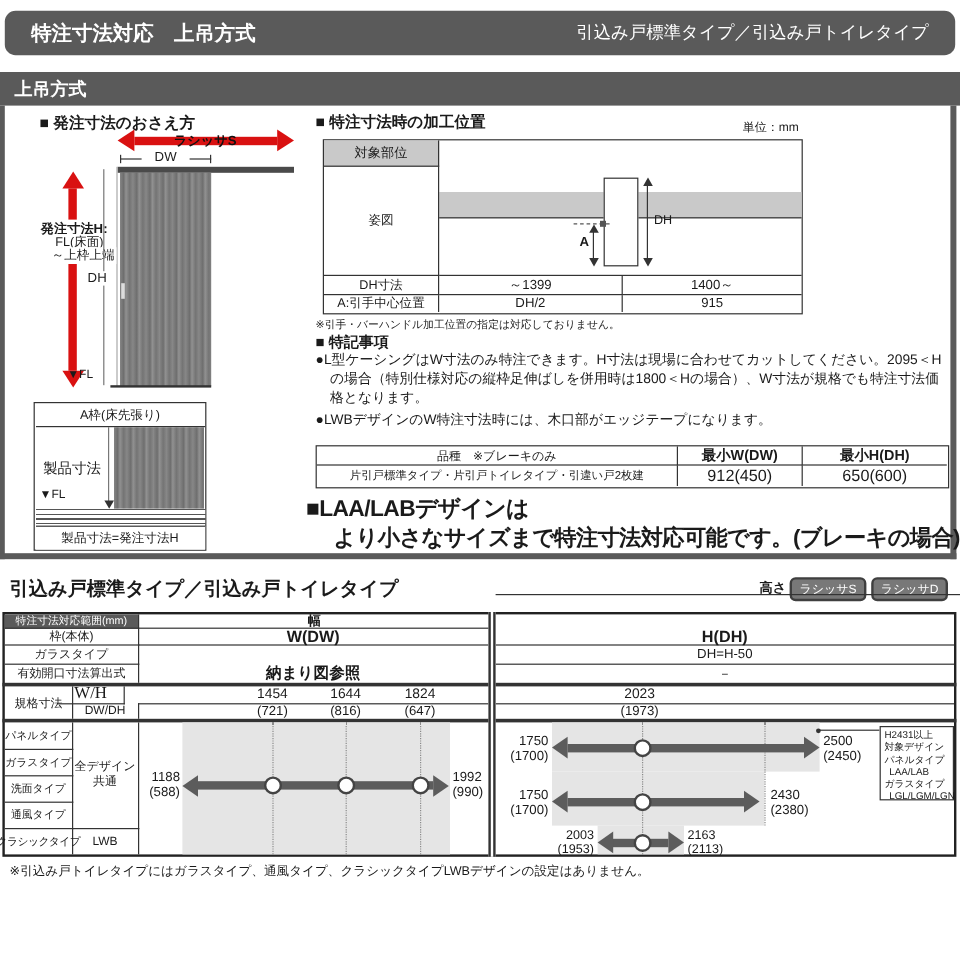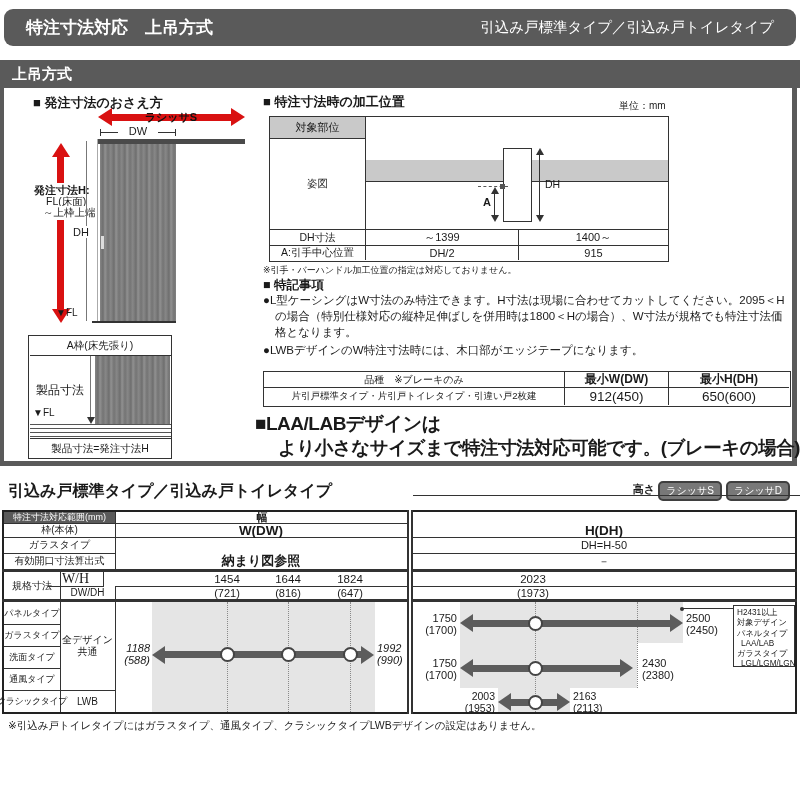--- a/index.html
+++ b/index.html
@@ -177,21 +177,21 @@
   <div class="abs c bR bB nw" style="left:4px;top:624px;width:56px;height:22px;font-size:9px;">ガラスタイプ</div>
   <div class="abs c bR bB nw" style="left:4px;top:646px;width:56px;height:22px;font-size:9px;">洗面タイプ</div>
   <div class="abs c bR bB nw" style="left:4px;top:668px;width:56px;height:22px;font-size:9px;">通風タイプ</div>
   <div class="abs c bR nw" style="left:4px;top:690px;width:56px;height:22px;font-size:9px;letter-spacing:-0.5px;">クラシックタイプ</div>
   <div class="abs c bR bB" style="left:60px;top:602px;width:55px;height:88px;font-size:10px;flex-direction:column;line-height:1.2;">
     <span>全デザイン</span>
     <span>共通</span>
   </div>
   <div class="abs c bR nw" style="left:60px;top:690px;width:55px;height:22px;font-size:10px;">LWB</div>
 
-  <div class="abs" style="left:115px;top:602px;width:292px;height:110px;font-style:italic;">
+  <div class="abs" style="left:115px;top:602px;width:292px;height:110px;">
     <div class="abs band" style="left:37px;top:0;width:223px;height:110px;"></div>
     <div class="abs dotted" style="left:112px;top:0;height:110px;"></div>
     <div class="abs dotted" style="left:173px;top:0;height:110px;"></div>
     <div class="abs dotted" style="left:235px;top:0;height:110px;"></div>
     <div class="abs shaft" style="left:50px;top:49px;width:196px;height:7px;"></div>
     <div class="tri tL-g" style="left:37px;top:43.5px;"></div>
     <div class="tri tR-g" style="left:246px;top:43.5px;"></div>
     <div class="circle" style="left:104.5px;top:45px;"></div>
     <div class="circle" style="left:165.5px;top:45px;"></div>
     <div class="circle" style="left:227.5px;top:45px;"></div>

